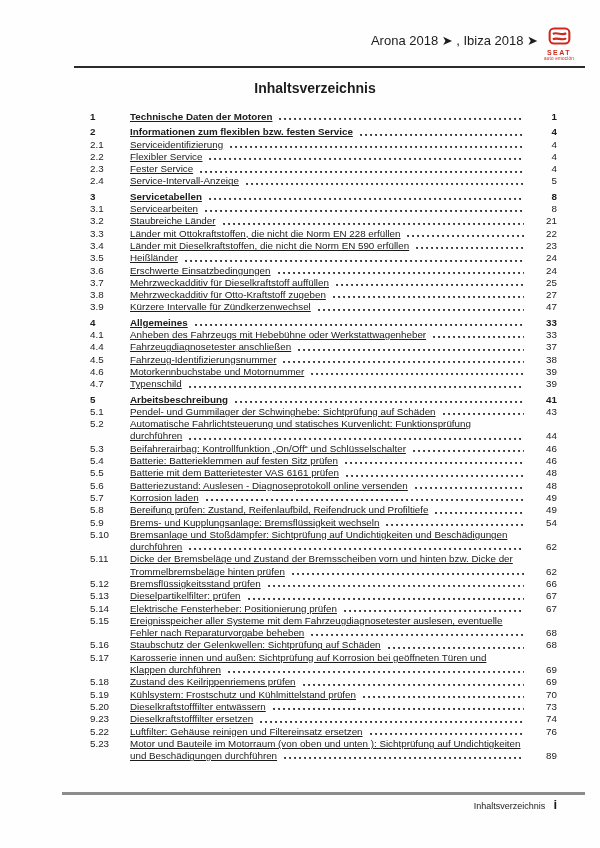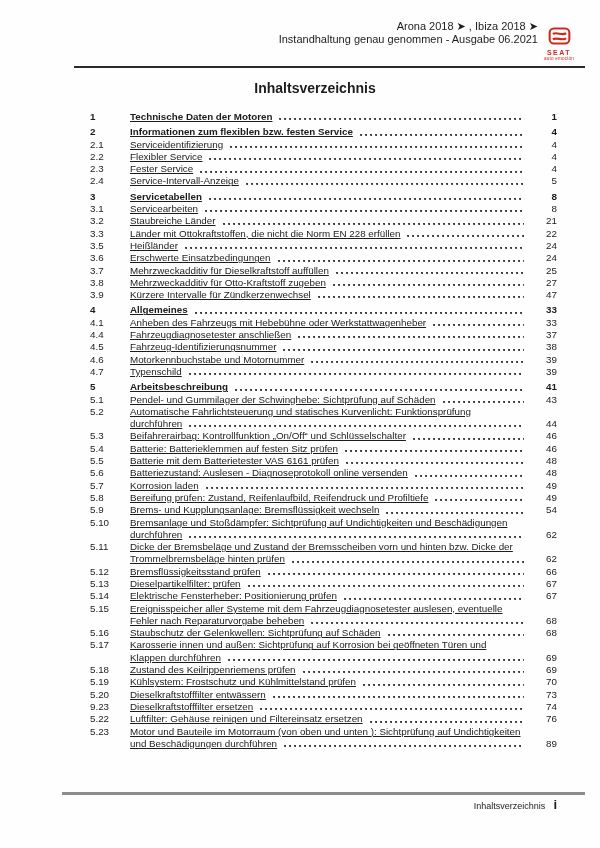--- a/index.html
+++ b/index.html
@@ -6,22 +6,22 @@
     --seat-red:#cd2a1e;
     --ink:#1c1c1c;
     --rule-dark:#2b2b2b;
     --rule-gray:#8c8c8c;
   }
   html,body{margin:0;padding:0;}
   body{background:#e8e8e8;font-family:"Liberation Sans", sans-serif;color:var(--ink);}
   .page{position:relative;width:600px;height:848px;background:#fefefe;overflow:hidden;}
 
   
-  .header-text{position:absolute;top:20px;right:62px;text-align:right;
-    font-size:11px;line-height:13px;color:var(--ink);}
+  .header-text{position:absolute;top:34px;right:62px;text-align:right;
+    font-size:13px;line-height:13px;color:var(--ink);}
   .header-rule{position:absolute;left:74px;right:15px;top:66px;height:1.5px;background:var(--rule-dark);}
   .logo{position:absolute;top:27px;right:25px;width:32px;text-align:center;line-height:1;}
   .logo .brand{display:block;margin-top:1px;font-size:7px;font-weight:bold;letter-spacing:1.5px;color:var(--seat-red);}
   .logo .tagline{display:block;margin-top:1px;font-size:4.6px;letter-spacing:.2px;color:var(--seat-red);}
 
   
   .page-title{position:absolute;top:80px;left:30px;right:0;text-align:center;
     font-size:14px;font-weight:bold;color:var(--ink);}
 
   
@@ -43,21 +43,20 @@
   .footer .flabel{font-size:9px;color:var(--ink);padding-bottom:1px;}
   .footer .fpage{font-size:13px;font-weight:bold;color:var(--ink);}
 </style>
 </head>
 <body>
 
 <div class="page">
 
   <div class="header-text">
     <div>Arona 2018 ➤ , Ibiza 2018 ➤</div>
-    <div>Instandhaltung genau genommen - Ausgabe 06.2021</div>
   </div>
 
   <div class="logo">
     <span>
       <svg viewBox="0 0 24 19" width="23" height="18" aria-hidden="true">
         <rect x="1.6" y="1.6" width="20.8" height="15.8" rx="4.5" fill="#ffffff" stroke="#cd2a1e" stroke-width="2.2"></rect>
         <path d="M5 7.4 C9 4.6 15 9.8 19 6.4" fill="none" stroke="#cd2a1e" stroke-width="2.3"></path>
         <path d="M5 13 C9 10.2 15 15.2 19 11.9" fill="none" stroke="#cd2a1e" stroke-width="2.3"></path>
       </svg>
     </span>
@@ -124,20 +123,26 @@
     <span class="dots"></span>
     <span class="pg">21</span>
   </div>
       <div class="row">
     <span class="num">3.3</span>
     <span class="ttl">Länder mit Ottokraftstoffen, die nicht die Norm EN 228 erfüllen</span>
     <span class="dots"></span>
     <span class="pg">22</span>
   </div>
       <div class="row">
+    <span class="num">3.4</span>
+    <span class="ttl">Länder mit Dieselkraftstoffen, die nicht die Norm EN 590 erfüllen</span>
+    <span class="dots"></span>
+    <span class="pg">23</span>
+  </div>
+      <div class="row">
     <span class="num">3.5</span>
     <span class="ttl">Heißländer</span>
     <span class="dots"></span>
     <span class="pg">24</span>
   </div>
       <div class="row">
     <span class="num">3.6</span>
     <span class="ttl">Erschwerte Einsatzbedingungen</span>
     <span class="dots"></span>
     <span class="pg">24</span>

